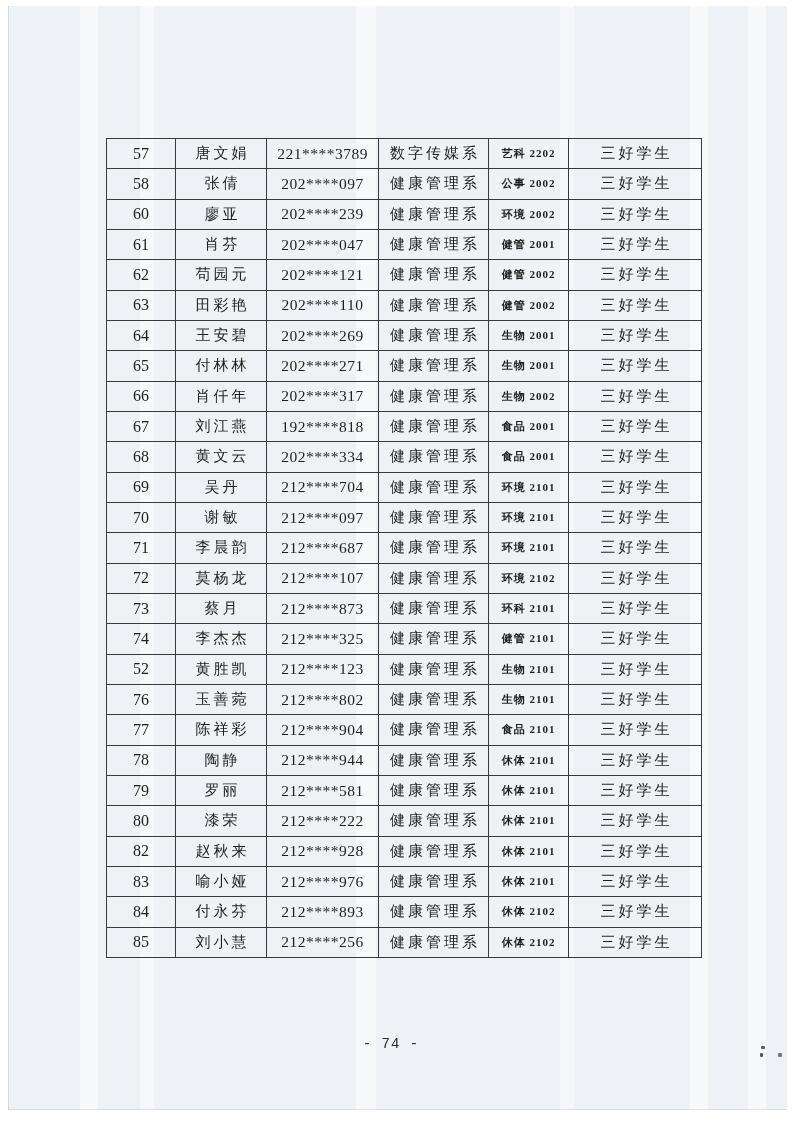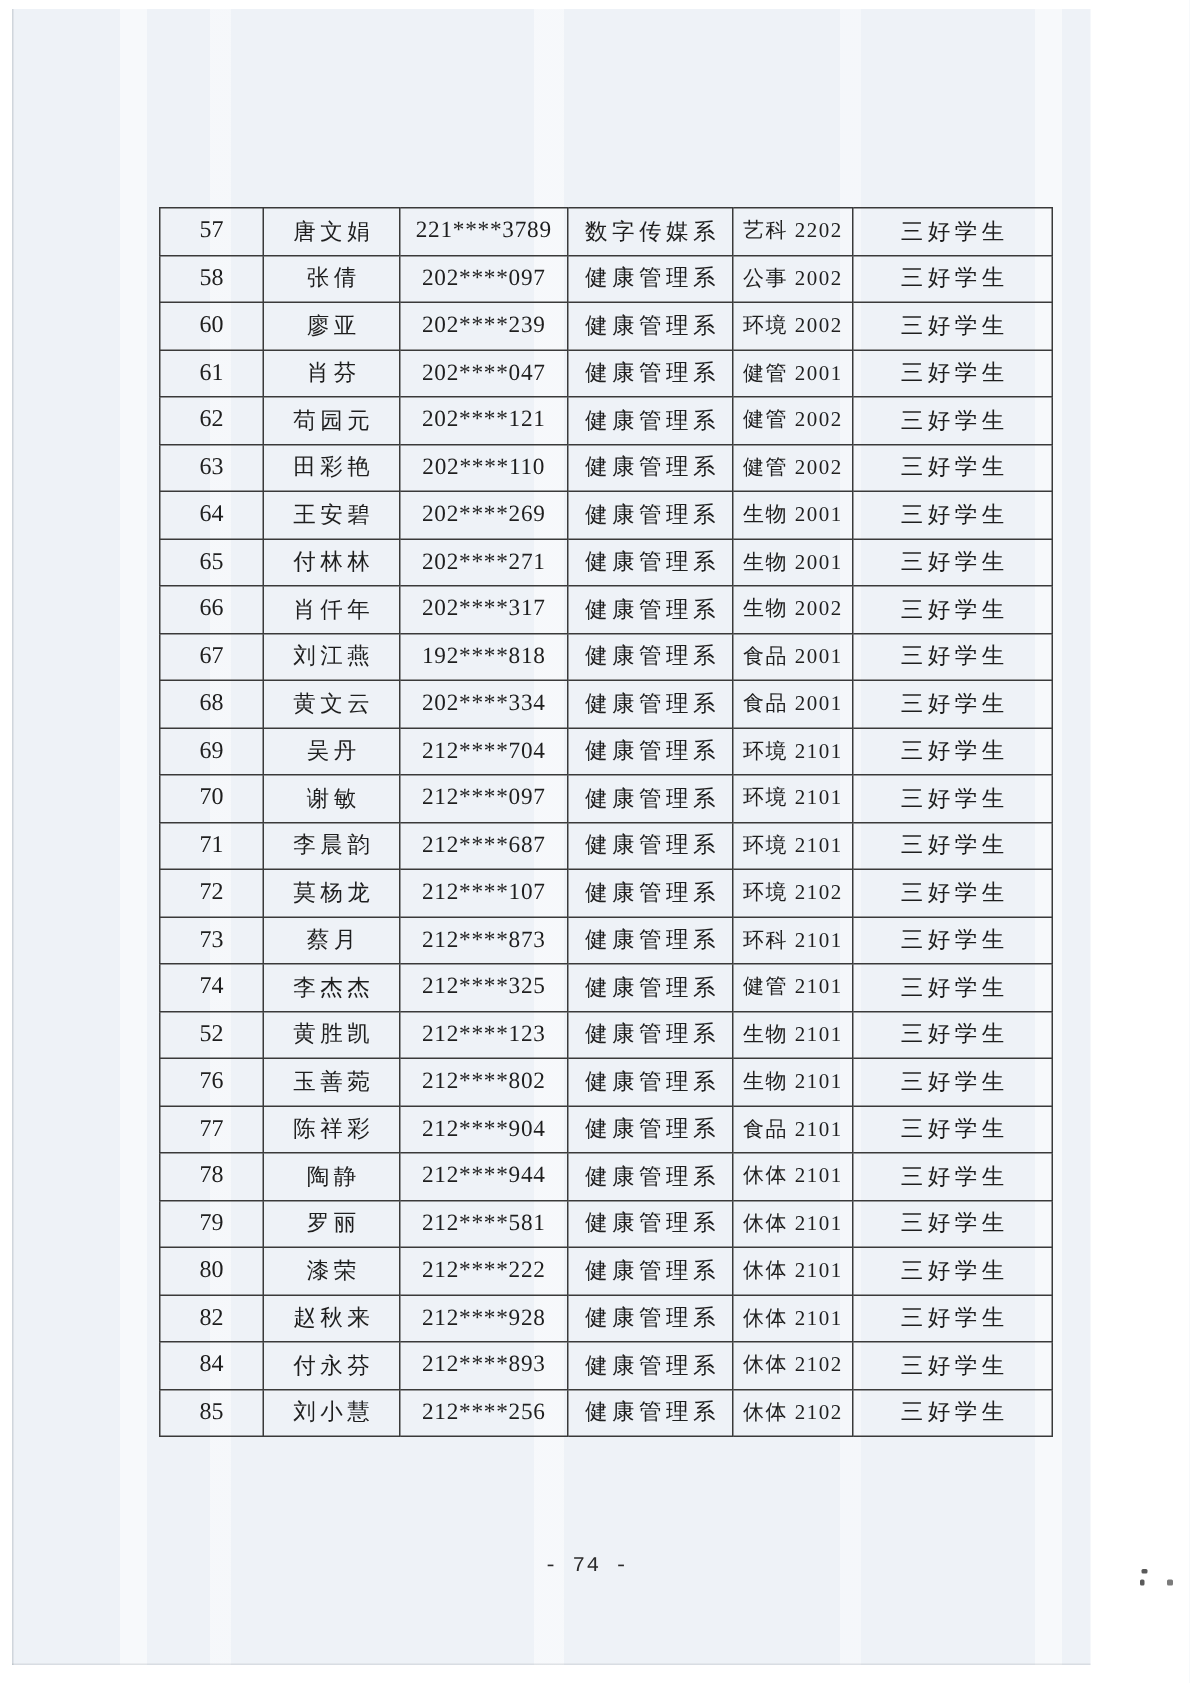--- a/index.html
+++ b/index.html
@@ -5,21 +5,21 @@
   html,body{margin:0;padding:0;}
   body{
     width:793px;height:1122px;
     background:#ffffff;
     position:relative;
     overflow:hidden;
     font-family:"Liberation Serif","DejaVu Serif",serif;
   }
   .page{
     position:absolute;
-    left:8px;top:6px;width:719px;height:1104px;
+    left:8px;top:6px;width:779px;height:1104px;
     background:
       linear-gradient(90deg,
         transparent 0 72px, rgba(255,255,255,0.55) 72px 90px,
         transparent 90px 132px, rgba(255,255,255,0.45) 132px 146px,
         transparent 146px 348px, rgba(255,255,255,0.5) 348px 368px,
         transparent 368px 552px, rgba(255,255,255,0.4) 552px 566px,
         transparent 566px 682px, rgba(255,255,255,0.55) 682px 700px,
         transparent 700px 740px, rgba(255,255,255,0.5) 740px 758px,
         transparent 758px),
       #eef2f7;
@@ -37,21 +37,21 @@
     text-align:center;
     vertical-align:middle;
     color:#1e1e1e;
     padding:0;
     overflow:hidden;
     white-space:nowrap;
   }
   td.num{font-size:16px;}
   td.id{font-size:15.5px;letter-spacing:0.5px;margin-left:36px;}
   td.zh{font-size:15px;letter-spacing:3px;text-indent:3px;}
-  td.cls{font-size:14px;letter-spacing:1px;}
+  td.cls{font-size:11px;letter-spacing:1px;font-weight:bold;}
   .footer{
     position:absolute;
     left:338px;top:1030px;width:90px;
     text-align:center;
     font-size:14px;
     color:#2a2a2a;
     letter-spacing:1px;
     font-family:Liberation Mono, monospace;
   }
   .speck{position:absolute;background:#5a5a5a;border-radius:1px;}
@@ -260,20 +260,28 @@
         </tr>
         <tr>
           <td class="num">82</td>
           <td class="zh">赵秋来</td>
           <td class="id">212****928</td>
           <td class="zh">健康管理系</td>
           <td class="cls">休体 2101</td>
           <td class="zh">三好学生</td>
         </tr>
         <tr>
+          <td class="num">83</td>
+          <td class="zh">喻小娅</td>
+          <td class="id">212****976</td>
+          <td class="zh">健康管理系</td>
+          <td class="cls">休体 2101</td>
+          <td class="zh">三好学生</td>
+        </tr>
+        <tr>
           <td class="num">84</td>
           <td class="zh">付永芬</td>
           <td class="id">212****893</td>
           <td class="zh">健康管理系</td>
           <td class="cls">休体 2102</td>
           <td class="zh">三好学生</td>
         </tr>
         <tr>
           <td class="num">85</td>
           <td class="zh">刘小慧</td>

